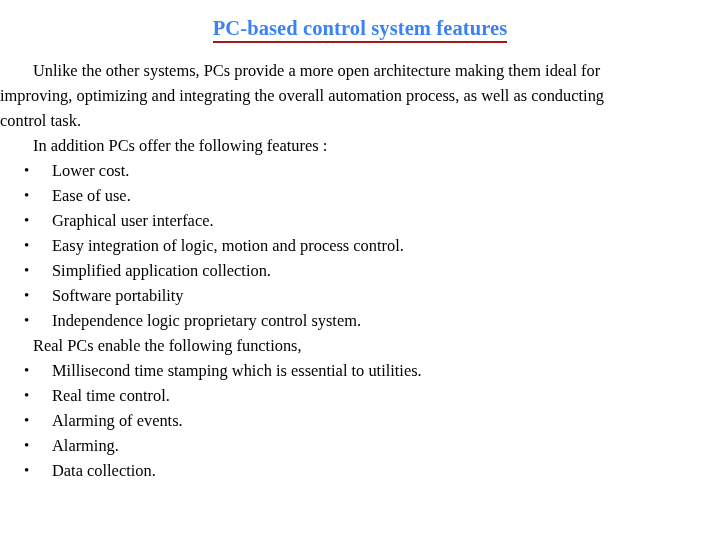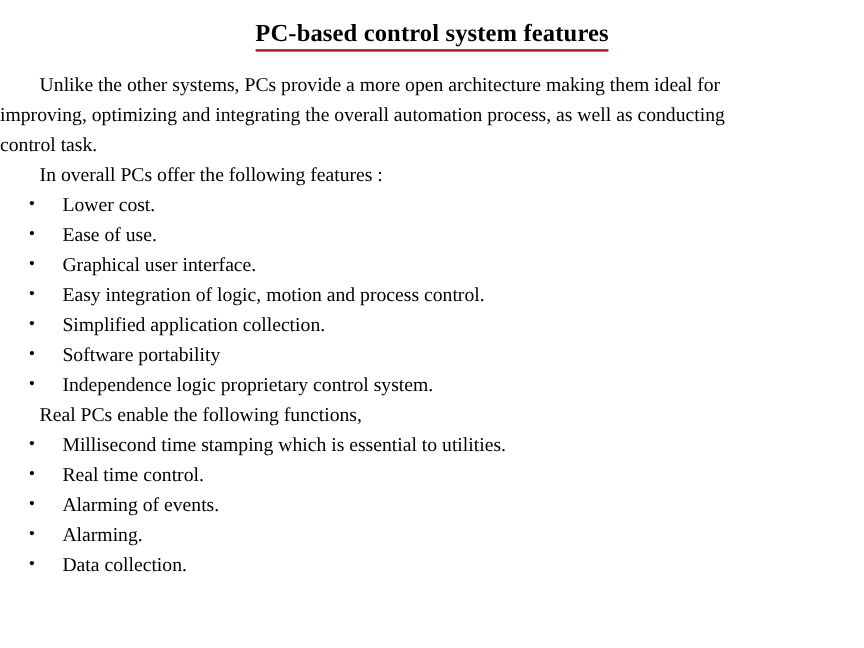--- a/index.html
+++ b/index.html
@@ -27,21 +27,21 @@
 
   
   .slide-title {
     position: absolute;
     left: 0;
     top: 17px;
     width: 720px;
     text-align: center;
     font-size: 20.5px;
     font-weight: bold;
-    color: #000000;
+    color: #3b82f6;
     letter-spacing: 0.1px;
     white-space: nowrap;
   }
   .slide-title .title-text {
     display: inline-block;
     border-bottom: 2px solid #9e1b1b;
     padding-bottom: 1px;
   }
 
   
@@ -94,21 +94,21 @@
   <div class="slide-title">
     <span class="title-text">PC-based control system features</span>
   </div>
 
   <div class="body-block">
 
     <div class="para-line indented">Unlike the other systems, PCs provide a more open architecture making them ideal for</div>
     <div class="para-line">improving, optimizing and integrating the overall automation process, as well as conducting</div>
     <div class="para-line">control task.</div>
 
-    <div class="para-line indented">In overall PCs offer the following features :</div>
+    <div class="para-line indented">In addition PCs offer the following features :</div>
 
     <div class="bullet-row">
       <span class="bullet-dot">•</span>
       <span class="bullet-text">Lower cost.</span>
     </div>
     <div class="bullet-row">
       <span class="bullet-dot">•</span>
       <span class="bullet-text">Ease of use.</span>
     </div>
     <div class="bullet-row">

